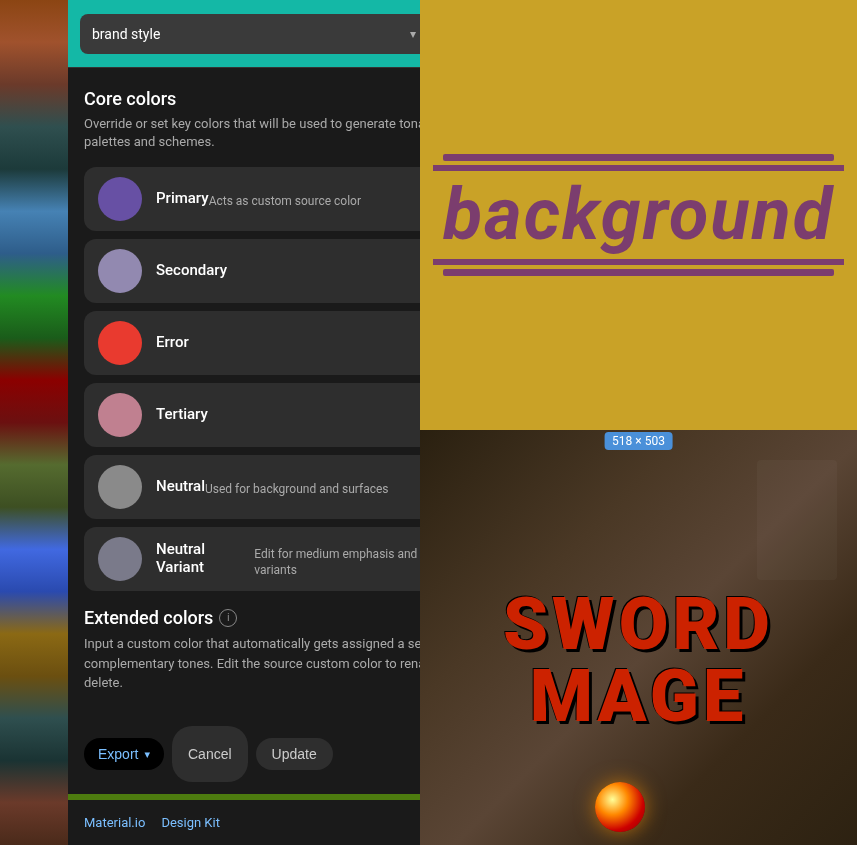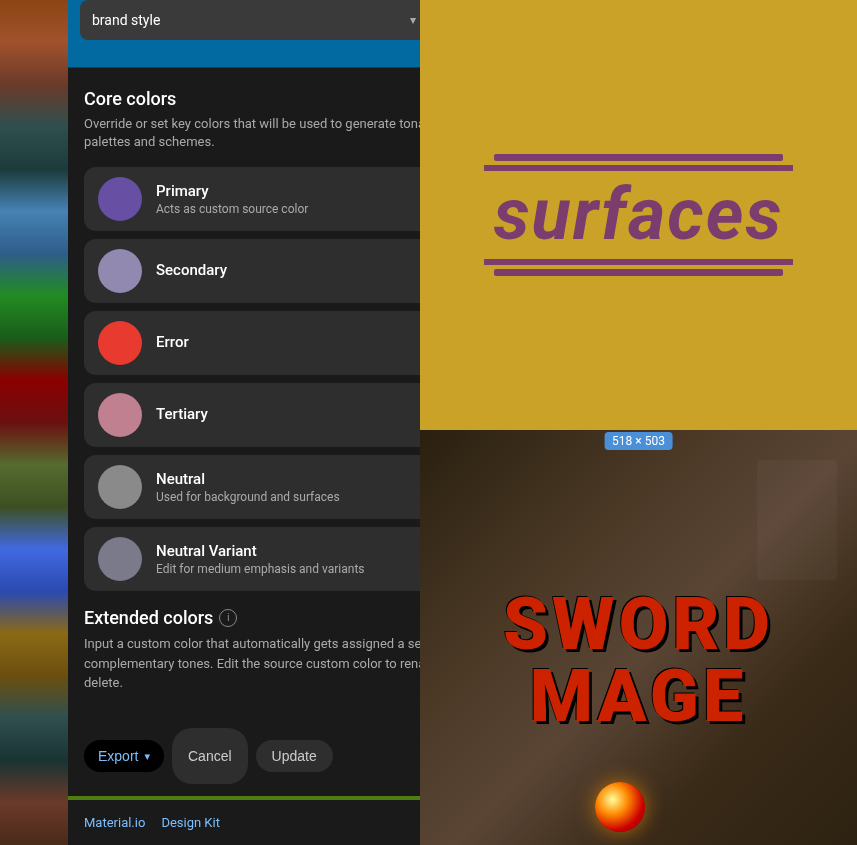--- a/index.html
+++ b/index.html
@@ -55,23 +55,23 @@
       flex: 1;
       height: 845px;
       background: #c9a227;
       position: relative;
       overflow: hidden;
     }
 
     
     .toolbar {
       height: 68px;
-      background: #0369a1;
-      display: flex;
-      align-items: flex-start;
+      background: #14b8a6;
+      display: flex;
+      align-items: center;
       padding: 0 12px;
       gap: 8px;
       border-bottom: 1px solid #333;
     }
 
     .brand-select {
       flex: 1;
       height: 40px;
       background: #3a3a3a;
       border: none;
@@ -161,21 +161,22 @@
     .color-swatch {
       width: 44px;
       height: 44px;
       border-radius: 50%;
       margin-right: 14px;
       flex-shrink: 0;
     }
 
     .color-info {
       display: flex;
-      flex-direction: column;
+      flex-direction: row;
+      align-items: flex-end;
     }
 
     .color-name {
       color: #ffffff;
       font-size: 15px;
       font-weight: 500;
       margin-bottom: 2px;
     }
 
     .color-desc {
@@ -264,21 +265,21 @@
       padding: 8px 16px;
       cursor: pointer;
     }
 
     
     .footer {
       padding: 12px 16px;
       display: flex;
       align-items: center;
       justify-content: space-between;
-      border-top: 4px solid #4d7c0f;
+      border-top: 6px solid #4d7c0f;
     }
 
     .footer-links {
       display: flex;
       gap: 16px;
     }
 
     .footer-link {
       color: #7bbfff;
       font-size: 13px;
@@ -551,21 +552,21 @@
 </div>
 
 <div class="main-content">
   <div class="right-content">
 
     <div class="bookshelf-area">
       <div style="position:relative;padding:20px 10px;">
 
         <div style="height:7px;background:#7B3D6E;border-radius:2px;margin-bottom:14px;"></div>
         <div class="bookshelf-title">
-          <span>surfaces</span>
+          <span>background</span>
         </div>
 
         <div style="height:7px;background:#7B3D6E;border-radius:2px;margin-top:14px;"></div>
       </div>
     </div>
 
     <div class="dimension-badge">518 × 503</div>
 
     <div class="sword-mage-area">
       <div class="sword-mage-bg">

